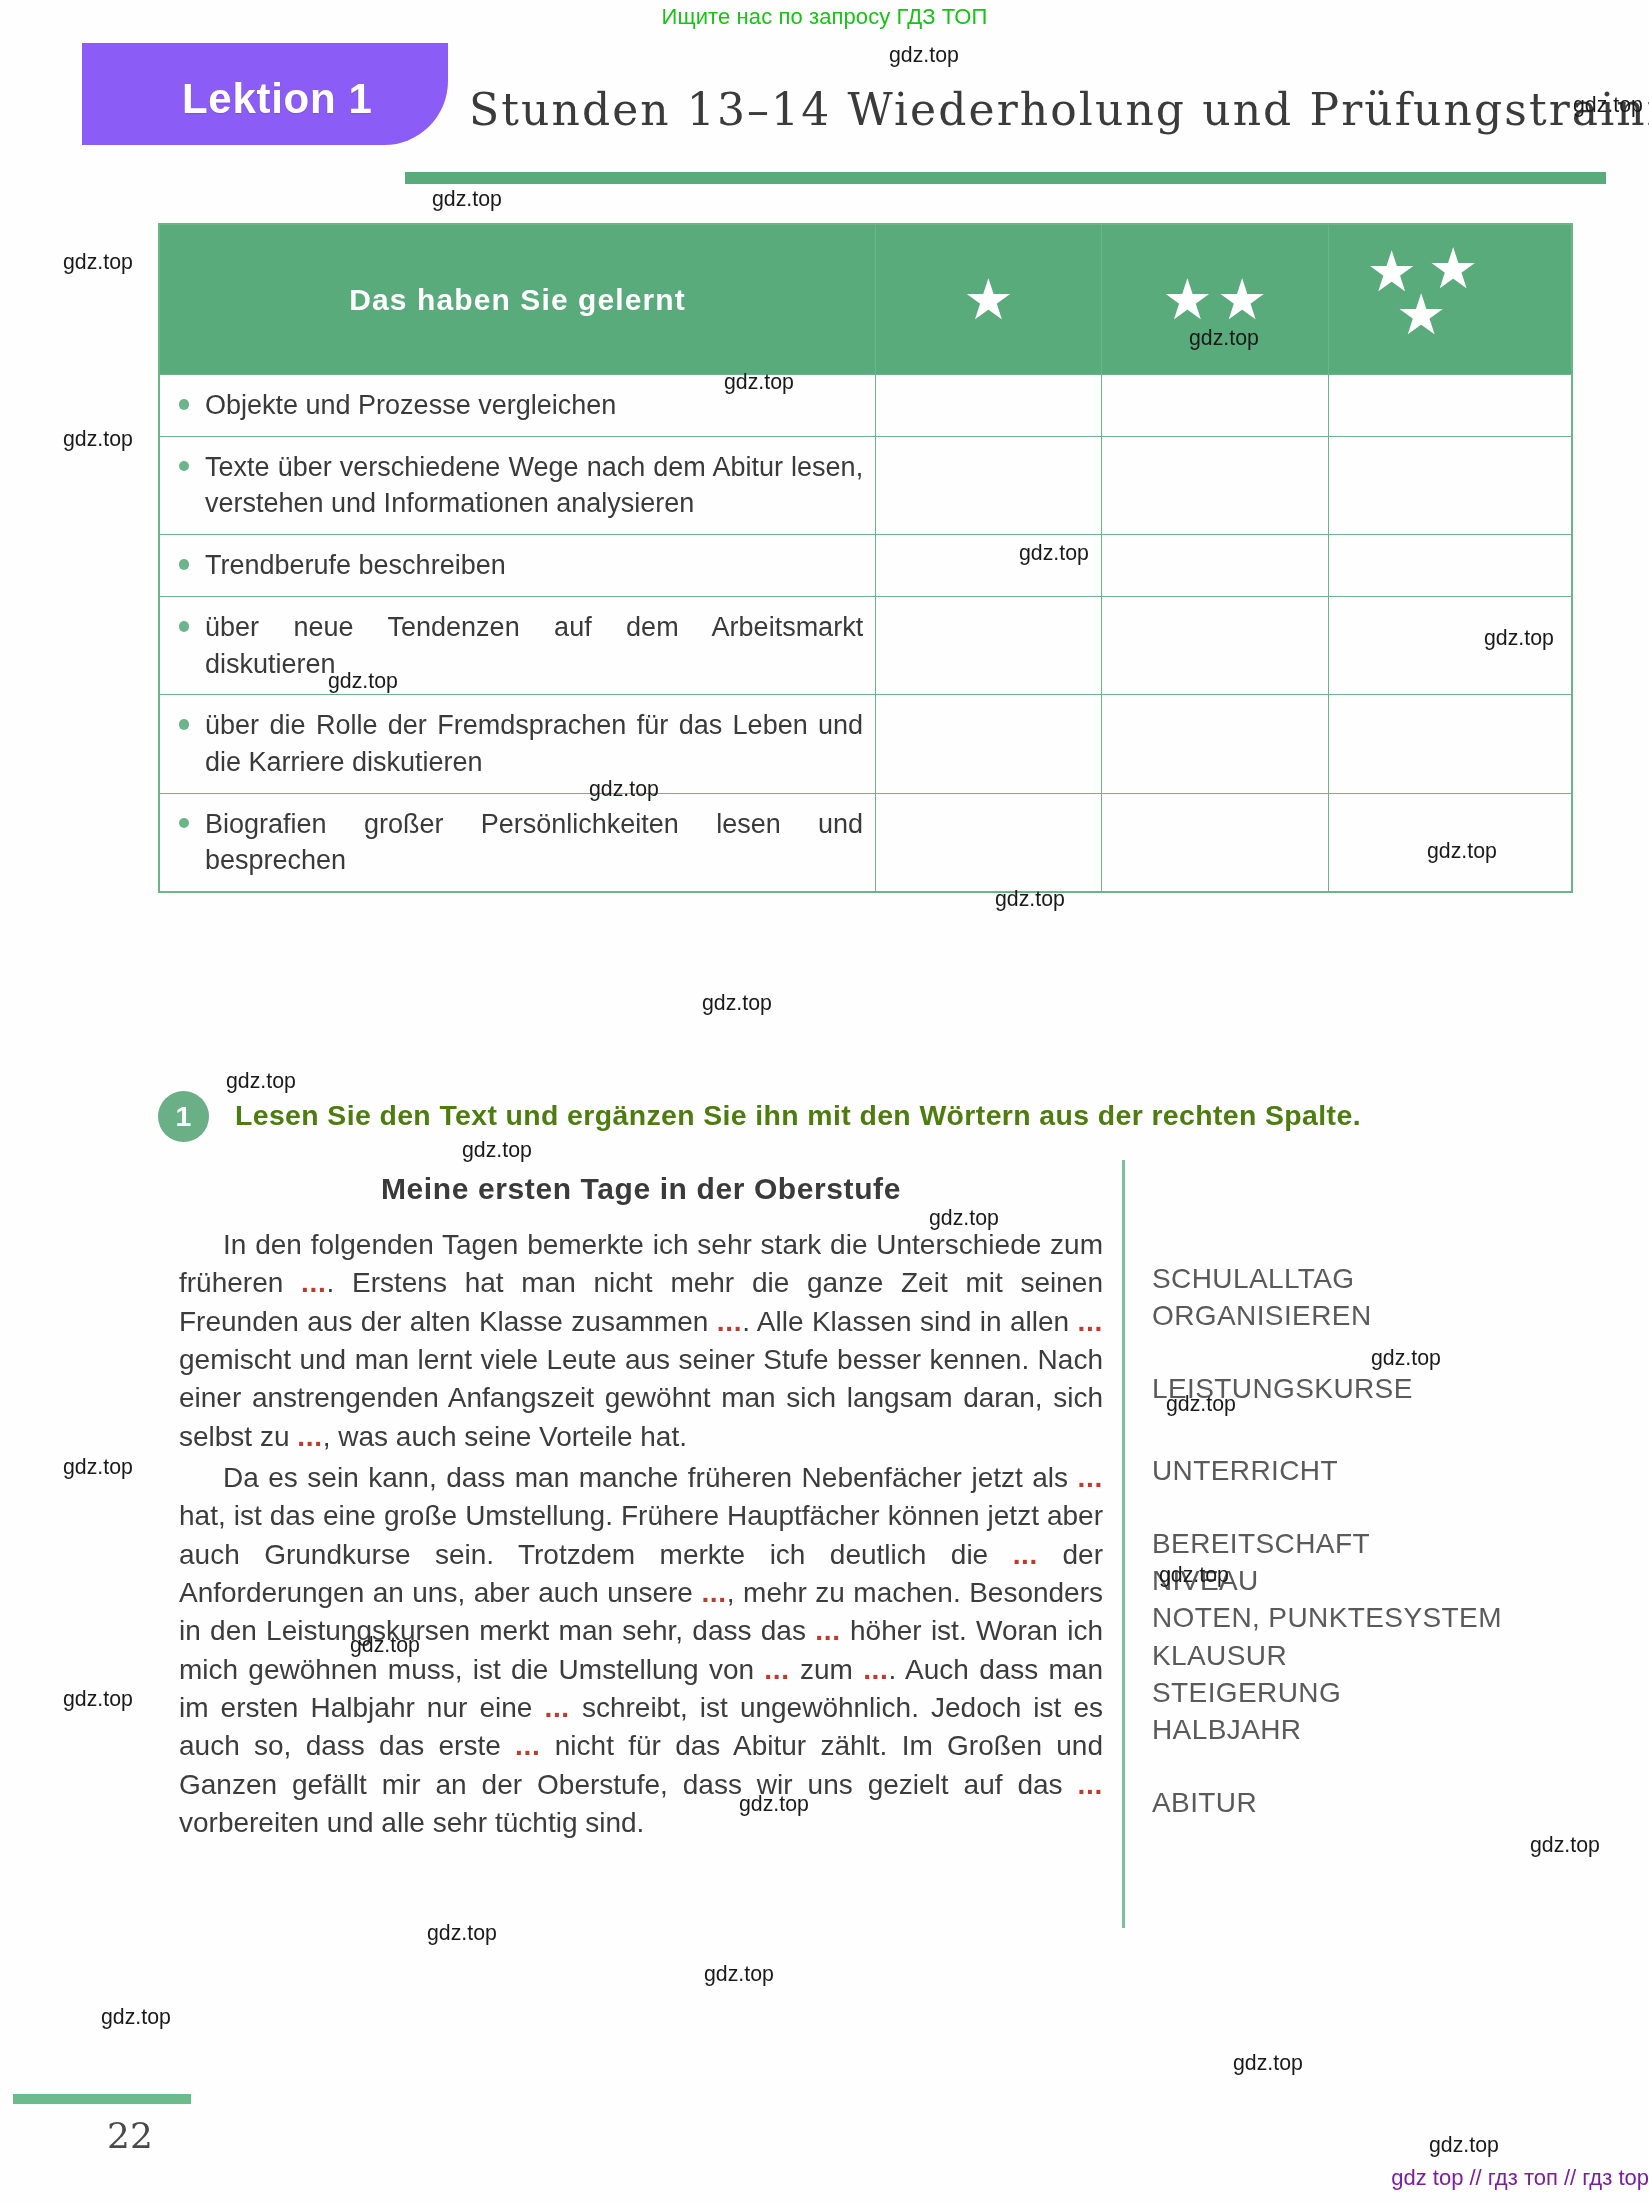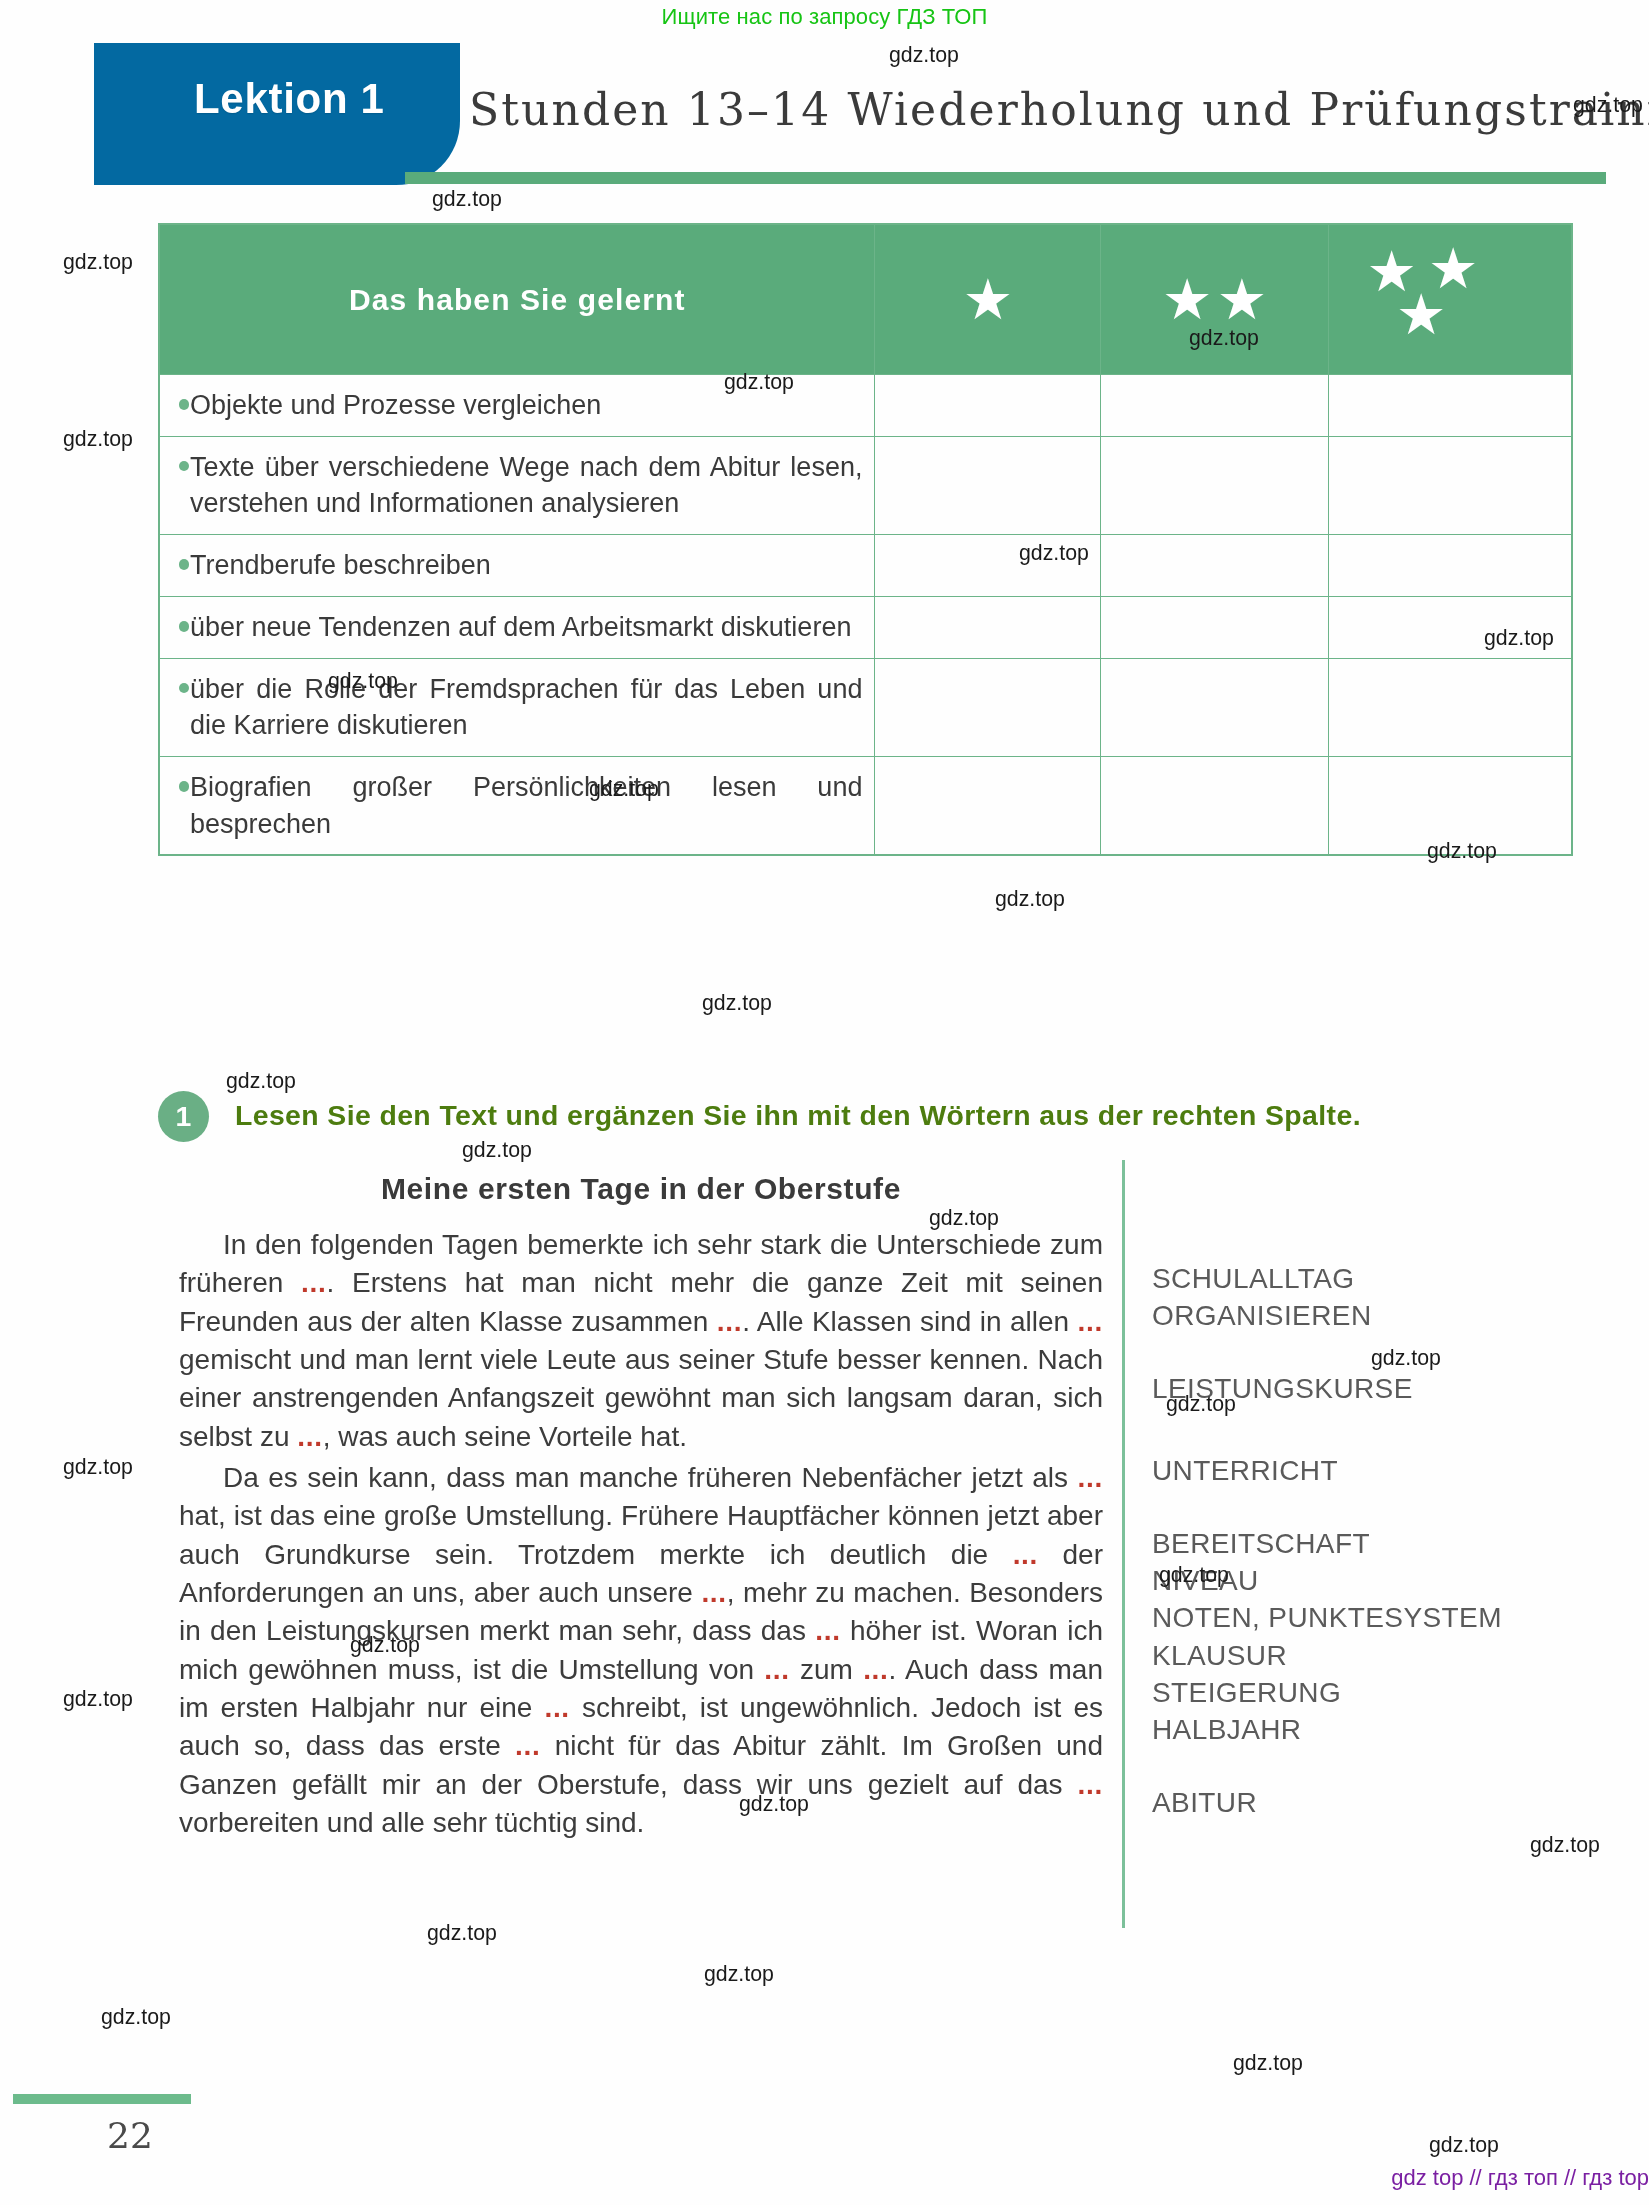--- a/index.html
+++ b/index.html
@@ -15,22 +15,22 @@
   
   .promo{
     position:absolute;left:0;top:4.3px;width:1649px;text-align:center;
     color:#16c414;font-size:22px;font-weight:400;letter-spacing:0.1px;
     font-family:"Liberation Sans", sans-serif;
   }
 
   
   .hdr{position:absolute;left:0;top:43px;width:1603px;height:128px;}
   .hdr-tab{
-    position:absolute;left:94px;top:0;width:366px;height:142px;
-    background:#0369a1;
+    position:absolute;left:82px;top:0;width:366px;height:102px;
+    background:#8b5cf6;
     border-radius:0 0 64px 0;
   }
   .hdr-tab-label{
     position:absolute;left:100px;top:32px;
     color:#ffffff;font-size:42px;font-weight:bold;letter-spacing:0.7px;
     text-shadow:0 1.4px 1.4px rgba(0,0,0,.12);
     font-family:"Liberation Sans", sans-serif;
   }
   .hdr-title{
     position:absolute;left:469px;top:41px;
@@ -78,21 +78,21 @@
     vertical-align:top;
     font-size:27px;line-height:1.36;color:#3a3a3a;
     font-family:"Liberation Sans", sans-serif;
     text-align:justify;
     position:relative;
   }
   .row-cell .bullet{
     position:absolute;left:18.5px;top:24px;width:10.7px;height:10.7px;border-radius:50%;
     background:#6cb489;
   }
-  .row-cell .rtxt{display:block;margin-left:18px;}
+  .row-cell .rtxt{display:block;margin-left:33px;}
   .blank{height:auto;}
 
   
   .ex-badge{
     position:absolute;left:158px;top:1091px;width:51px;height:51px;border-radius:50%;
     background:#6aaf85;color:#fff;font-size:28.4px;font-weight:bold;
     display:flex;align-items:center;justify-content:center;
   }
   .ex-instr{
     position:absolute;left:235px;top:1099px;width:1301px;

